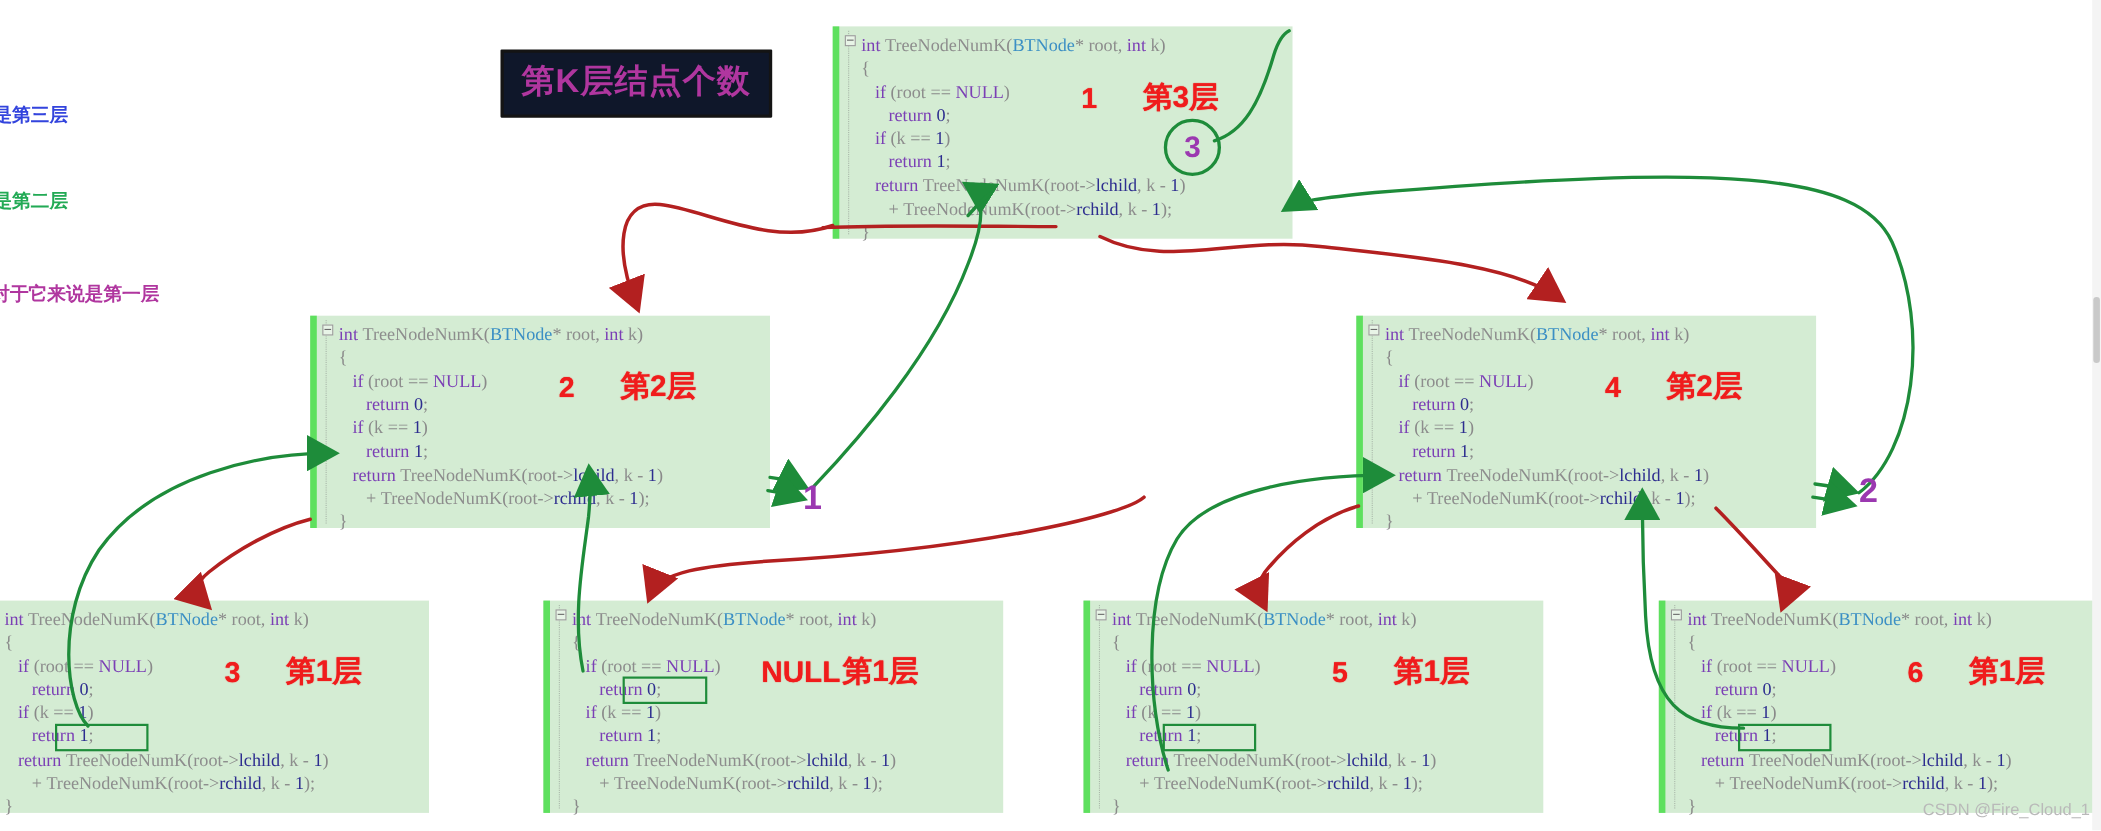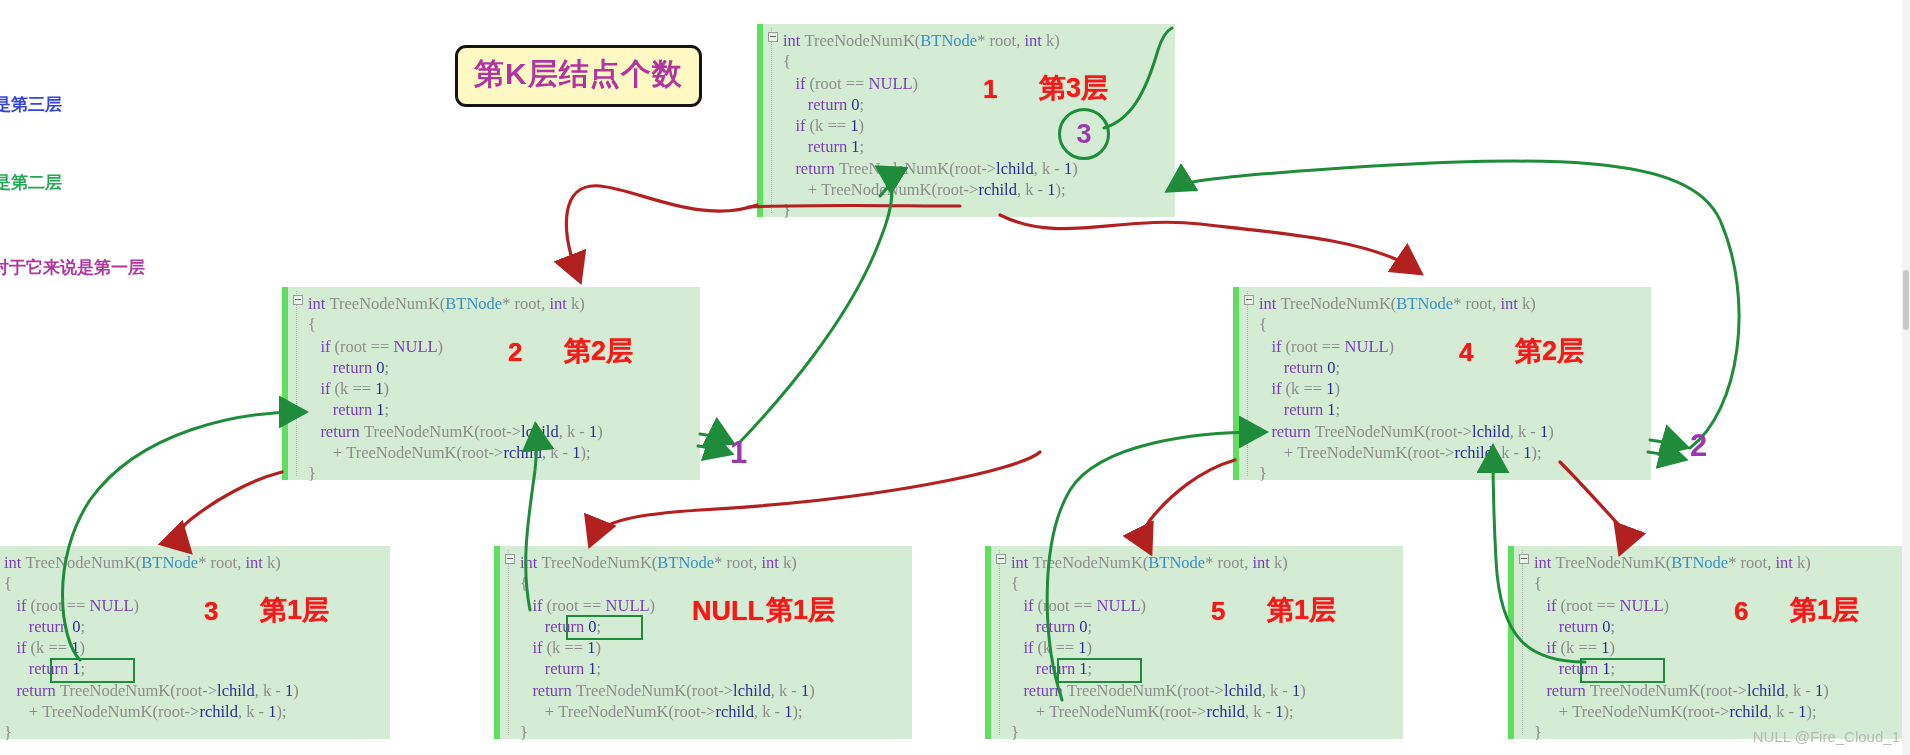--- a/index.html
+++ b/index.html
@@ -67,22 +67,22 @@
   
   .side-label{
     position:absolute;font-weight:bold;font-size:17px;z-index:6;
     font-family:"Liberation Sans","DejaVu Sans",sans-serif;white-space:nowrap;
   }
 
   
   #title-pill{
     position:absolute;left:455px;top:45px;
     padding:6px 16px 9px 16px;
-    border:3px solid #141414;border-radius:11px;
-    background:#fef9c3;z-index:7;
+    border:3px solid #141414;border-radius:1px;
+    background:#0f172a;z-index:7;
   }
   #title-pill .title-text{
     font-size:30px;font-weight:bold;color:#b0369f;
     font-family:"Liberation Sans","DejaVu Sans",sans-serif;
     letter-spacing:1px;white-space:nowrap;
   }
 
   
   #circle-three{
     position:absolute;left:1058px;top:108px;width:46px;height:46px;
@@ -177,21 +177,21 @@
       <path d="M1062,700 C1042,640 1040,540 1070,490 C1100,442 1200,432 1260,432" marker-end="url(#ahG)"></path>
 
       <path d="M1585,662 C1530,662 1500,640 1496,560 C1493,505 1493,470 1493,452" marker-end="url(#ahG)"></path>
 
       <path d="M740,442 C780,400 850,320 880,240 C900,190 890,175 882,170" marker-end="url(#ahG)"></path>
 
       <path d="M880,196 C888,186 895,180 900,176"></path>
     </g>
   </svg>
 
-  <div id="watermark">NULL @Fire_Cloud_1</div>
+  <div id="watermark">CSDN @Fire_Cloud_1</div>
 
   <div id="scrollbar">
     <div class="thumb"></div>
   </div>
 <div class="ann ann-red ann-num" style="left: 983px; top: 74px;">1</div>
     <div class="ann ann-red ann-lvl" style="left: 1039px; top: 70px;">第3层</div>
     <div class="ann ann-red ann-num" style="left: 508px; top: 337px;">2</div>
     <div class="ann ann-red ann-lvl" style="left: 564px; top: 333px;">第2层</div>
     <div class="ann ann-red ann-num" style="left: 1459px; top: 337px;">4</div>
     <div class="ann ann-red ann-lvl" style="left: 1515px; top: 333px;">第2层</div>

